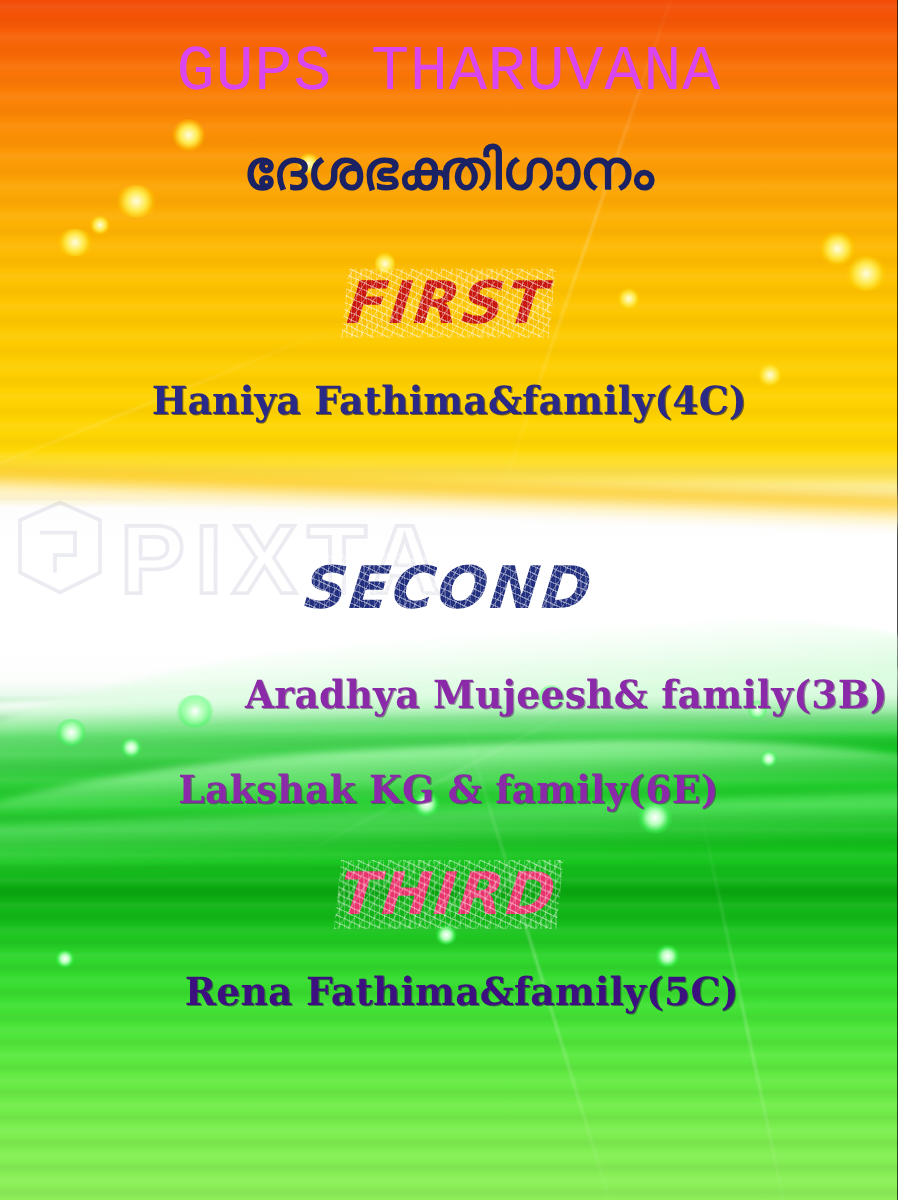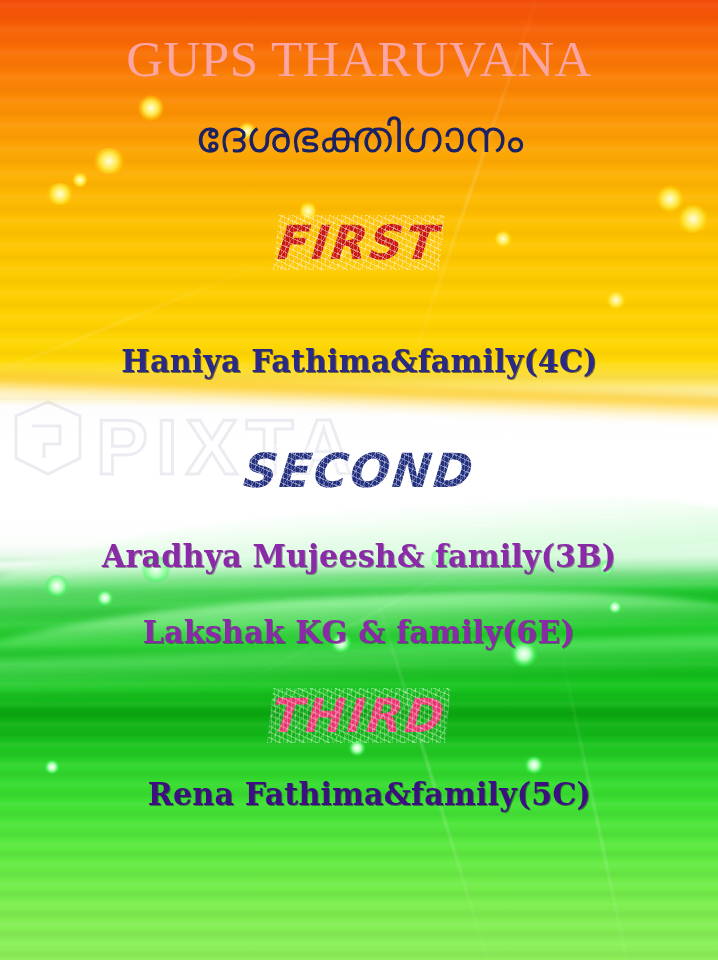--- a/index.html
+++ b/index.html
@@ -205,31 +205,31 @@
     text-align: center;
   }
 
   .school-title {
     position: absolute;
     left: 0; right: 0;
     top: 31px;
     font-size: 51px;
     font-weight: 400;
     letter-spacing: 0.5px;
-    color: #fca5a5;
-    font-family: Liberation Serif, serif;
+    color: #d946ef;
+    font-family: Liberation Mono, monospace;
     line-height: 1.1;
   }
 
   .event-title {
     position: absolute;
     left: 0; right: 0;
     top: 112px;
     font-size: 44px;
-    font-weight: 400;
+    font-weight: 700;
     color: #1b2263;
     font-family: "DejaVu Sans", sans-serif;
     line-height: 1.15;
   }
 
   
   .prize-heading {
     position: absolute;
     left: 0; right: 0;
     font-family: "DejaVu Sans", sans-serif;
@@ -270,23 +270,23 @@
     letter-spacing: 0.2px;
     line-height: 1;
     white-space: nowrap;
   }
   .winner-line .nm { display: inline-block; transform: scaleX(0.97); }
 
   .c-navy   { color: #2a2a86; text-shadow: 1px 1px 0 rgba(10,10,40,0.55); }
   .c-purple { color: #8b2aa8; text-shadow: 1px 1px 0 rgba(60,10,70,0.45); }
   .c-violet { color: #3d1080; text-shadow: 1px 1px 0 rgba(20,0,50,0.45); padding-left: 20px; }
 
-  #first-1  { top: 306px; margin-top: 40px; }
+  #first-1  { top: 306px; }
   #first-2  { top: 356px; }
-  #second-1 { top: 541px; }
+  #second-1 { top: 541px; text-align: right; }
   #second-2 { top: 617px; }
   #third-1  { top: 779px; }
   #third-2  { top: 821px; }
 </style>
 </head>
 <body>
 
 <div id="poster">
 
   <div class="bg-base"></div>

